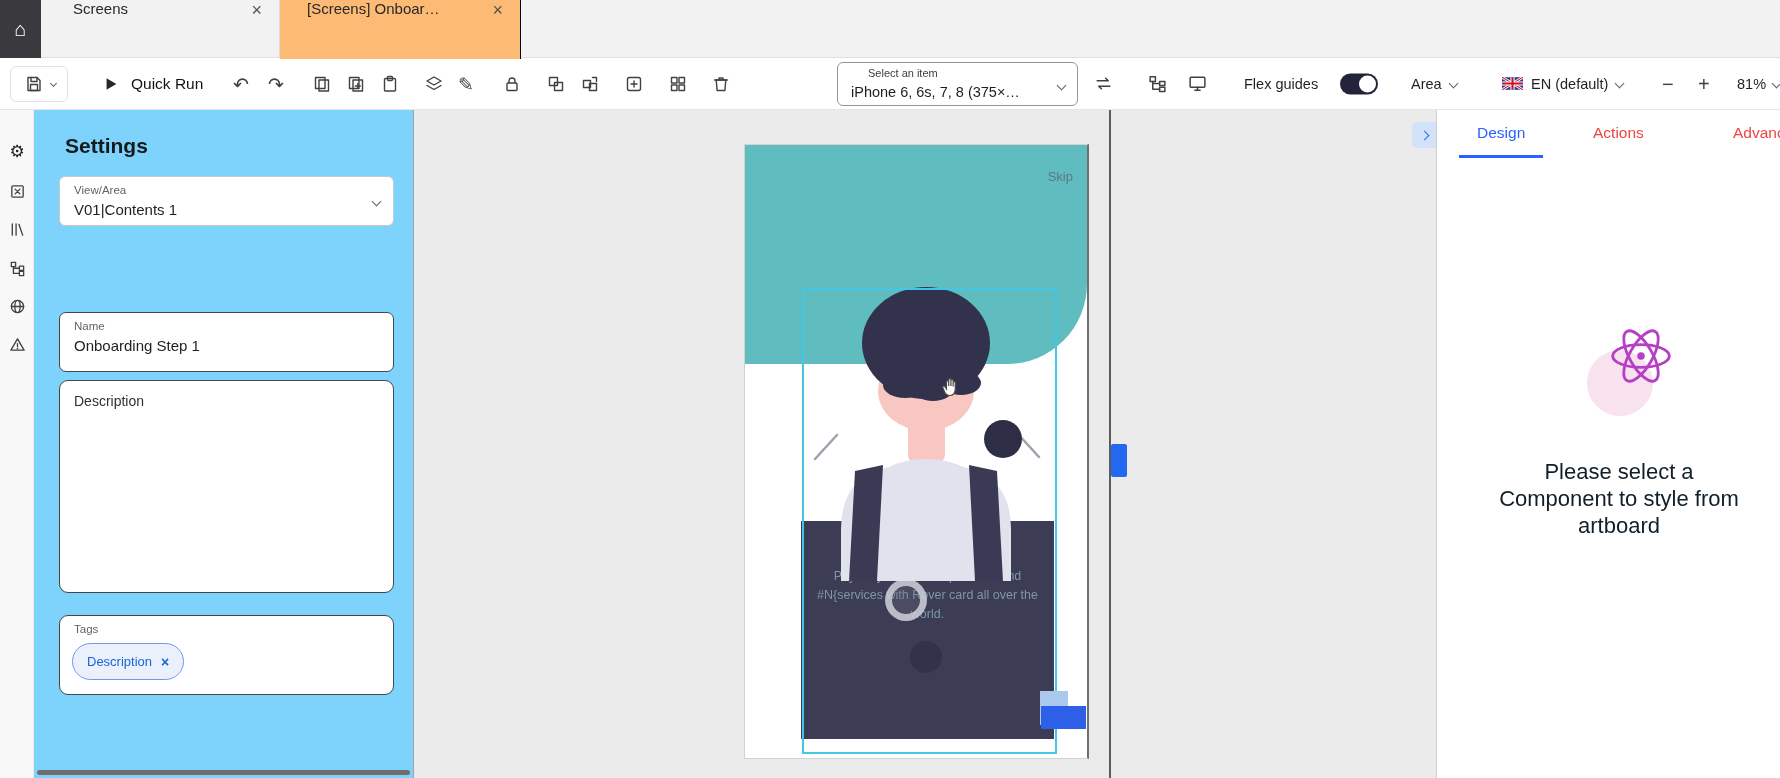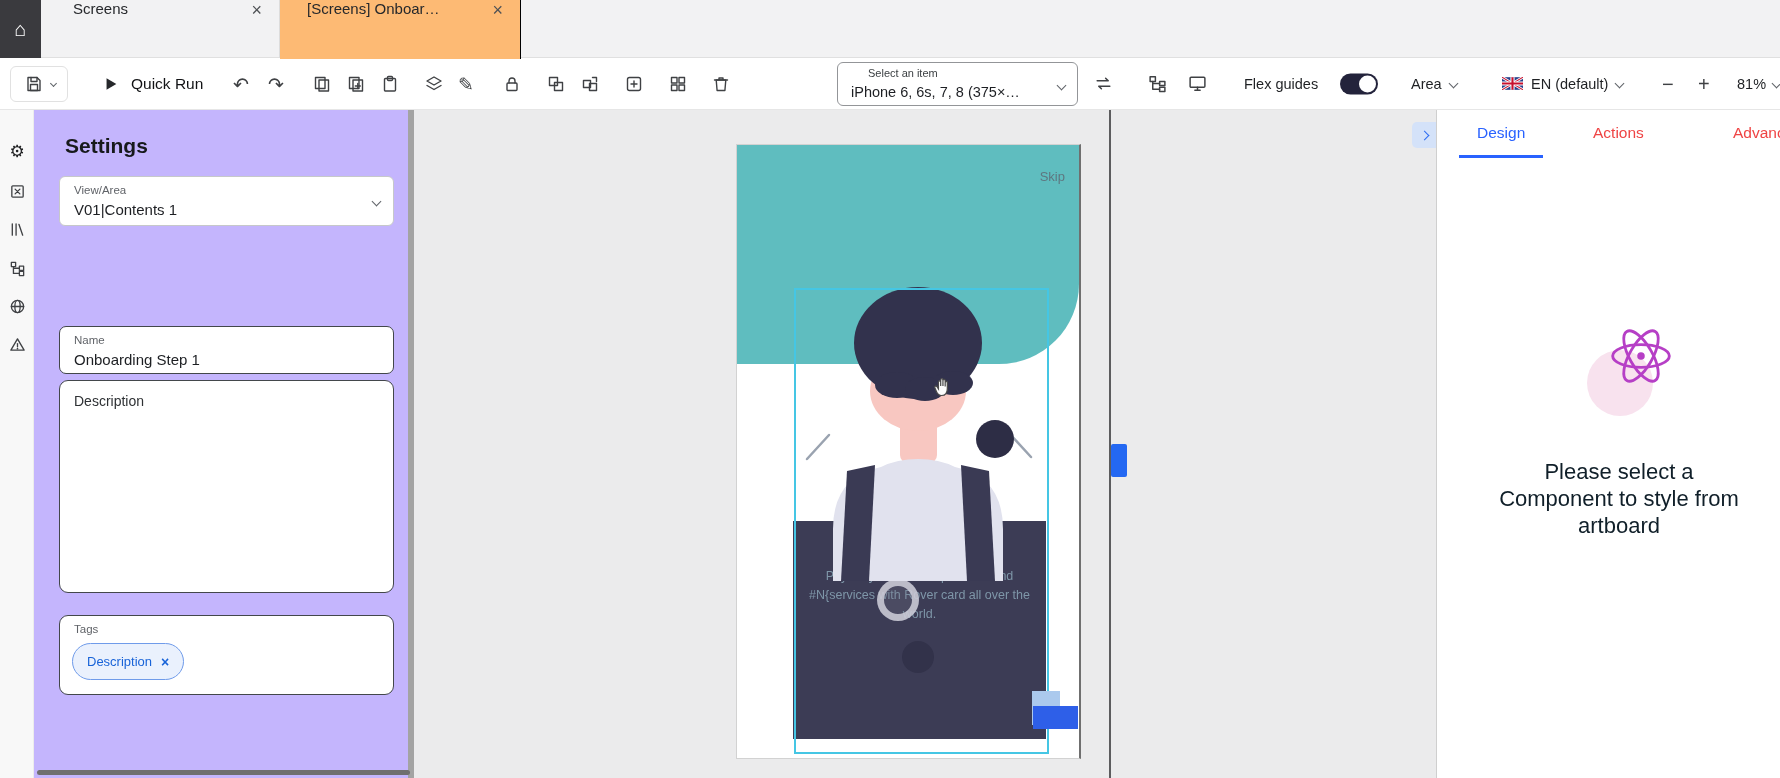--- a/index.html
+++ b/index.html
@@ -38,42 +38,42 @@
   .toggle{width:38px;height:21px;border-radius:11px;background:#23233b;position:relative}
   .toggle .knob{position:absolute;right:2px;top:2px;width:17px;height:17px;border-radius:50%;background:#fff}
   .zoomglyph{font-size:20px;color:#3f4144}
 
   
   .strip{position:absolute;left:0;top:110px;width:34px;height:668px;background:#f8f8f8;border-right:1px solid #ececec;z-index:3}
   .sicon{position:absolute;left:0;width:34px;height:30px;display:flex;align-items:center;justify-content:center;cursor:pointer}
   .gear-glyph{font-size:17px;color:#1e1f21;line-height:1}
 
   
-  .settings{position:absolute;left:34px;top:110px;width:380px;height:668px;background:#c4b5fd;border-right:6px solid #a3a3a3;z-index:2}
+  .settings{position:absolute;left:34px;top:110px;width:380px;height:668px;background:#7dd3fc;border-right:1px solid #a3a3a3;z-index:2}
   .settings-title{position:absolute;left:31px;top:24px;font-size:21px;font-weight:700;color:#17191b}
   .fieldbox{position:absolute;left:25px;width:335px;background:#fff;border:1px solid #c6c8ca;border-radius:6px}
   .fieldbox.focus{border:1.5px solid #43474b;border-radius:7px}
   .f-label{position:absolute;left:14px;top:7px;font-size:11.5px;color:#606368}
   .f-value{position:absolute;left:14px;top:24px;font-size:15px;color:#1d1f23;white-space:nowrap}
   .f-chev{position:absolute;right:13px;top:21px}
   .f1{top:66px;height:50px}
   .f2{top:134px;height:50px}
-  .f3{top:216px;height:48px}
+  .f3{top:202px;height:60px}
   .descbox{top:270px;height:213px;border:1.5px solid #43474b;border-radius:9px}
   .desc-label{position:absolute;left:14px;top:12px;font-size:14px;color:#2e3134}
   .tagsbox{top:505px;height:80px;border:1.5px solid #43474b;border-radius:9px}
   .chip{position:absolute;left:12px;top:27px;height:37px;border-radius:19px;background:#eaf1fd;border:1px solid #6f9bea;
     display:flex;align-items:center;gap:9px;padding:0 14px;cursor:pointer}
   .chip-label{font-size:13px;color:#1863d8}
   .chip-close{font-size:14px;color:#1863d8;font-weight:700}
   .panel-scrollbar{position:absolute;left:3px;top:660px;width:373px;height:5px;border-radius:3px;background:#6f6f6f;cursor:pointer}
 
   
   .canvas{position:absolute;left:414px;top:110px;width:1022px;height:668px;background:#ebebec;z-index:1}
-  .artboard{position:absolute;left:322px;top:34px;width:345px;height:615px;background:#fff;
+  .artboard{position:absolute;left:330px;top:34px;width:345px;height:615px;background:#fff;
     border:1px solid #d2d2d2;border-right:2px solid #6f6f6f}
   .teal-header{position:absolute;left:0;top:0;width:100%;height:219px;background:#5fbdbf;border-radius:0 0 80px 0}
   .skip{position:absolute;right:14px;top:24px;font-size:13px;color:#5e7780}
   .dark-panel{position:absolute;left:56px;top:376px;width:253px;height:218px;background:#3c3c55}
   .pay-title{position:absolute;left:0;top:6px;width:100%;text-align:center;font-size:26px;font-weight:500;color:#41c2cc}
   .pay-body{position:absolute;left:16px;top:46px;width:221px;text-align:center;font-size:12.5px;line-height:1.52;color:#7e96a8}
   .donut{position:absolute;left:84px;top:58px;width:42px;height:42px;border-radius:50%;border:7px solid rgba(208,208,218,.85);background:rgba(120,120,140,.25)}
   .dot{position:absolute;left:109px;top:120px;width:32px;height:32px;border-radius:50%;background:#32324a}
   .figure{position:absolute;left:40px;top:136px;width:265px;height:305px}
   .hair{fill:#32324d}.hairdk{fill:#2d2d45}.skin{fill:#f8c7c1}.torso{fill:#e1e2ee}.strap{fill:#3a3a54}

